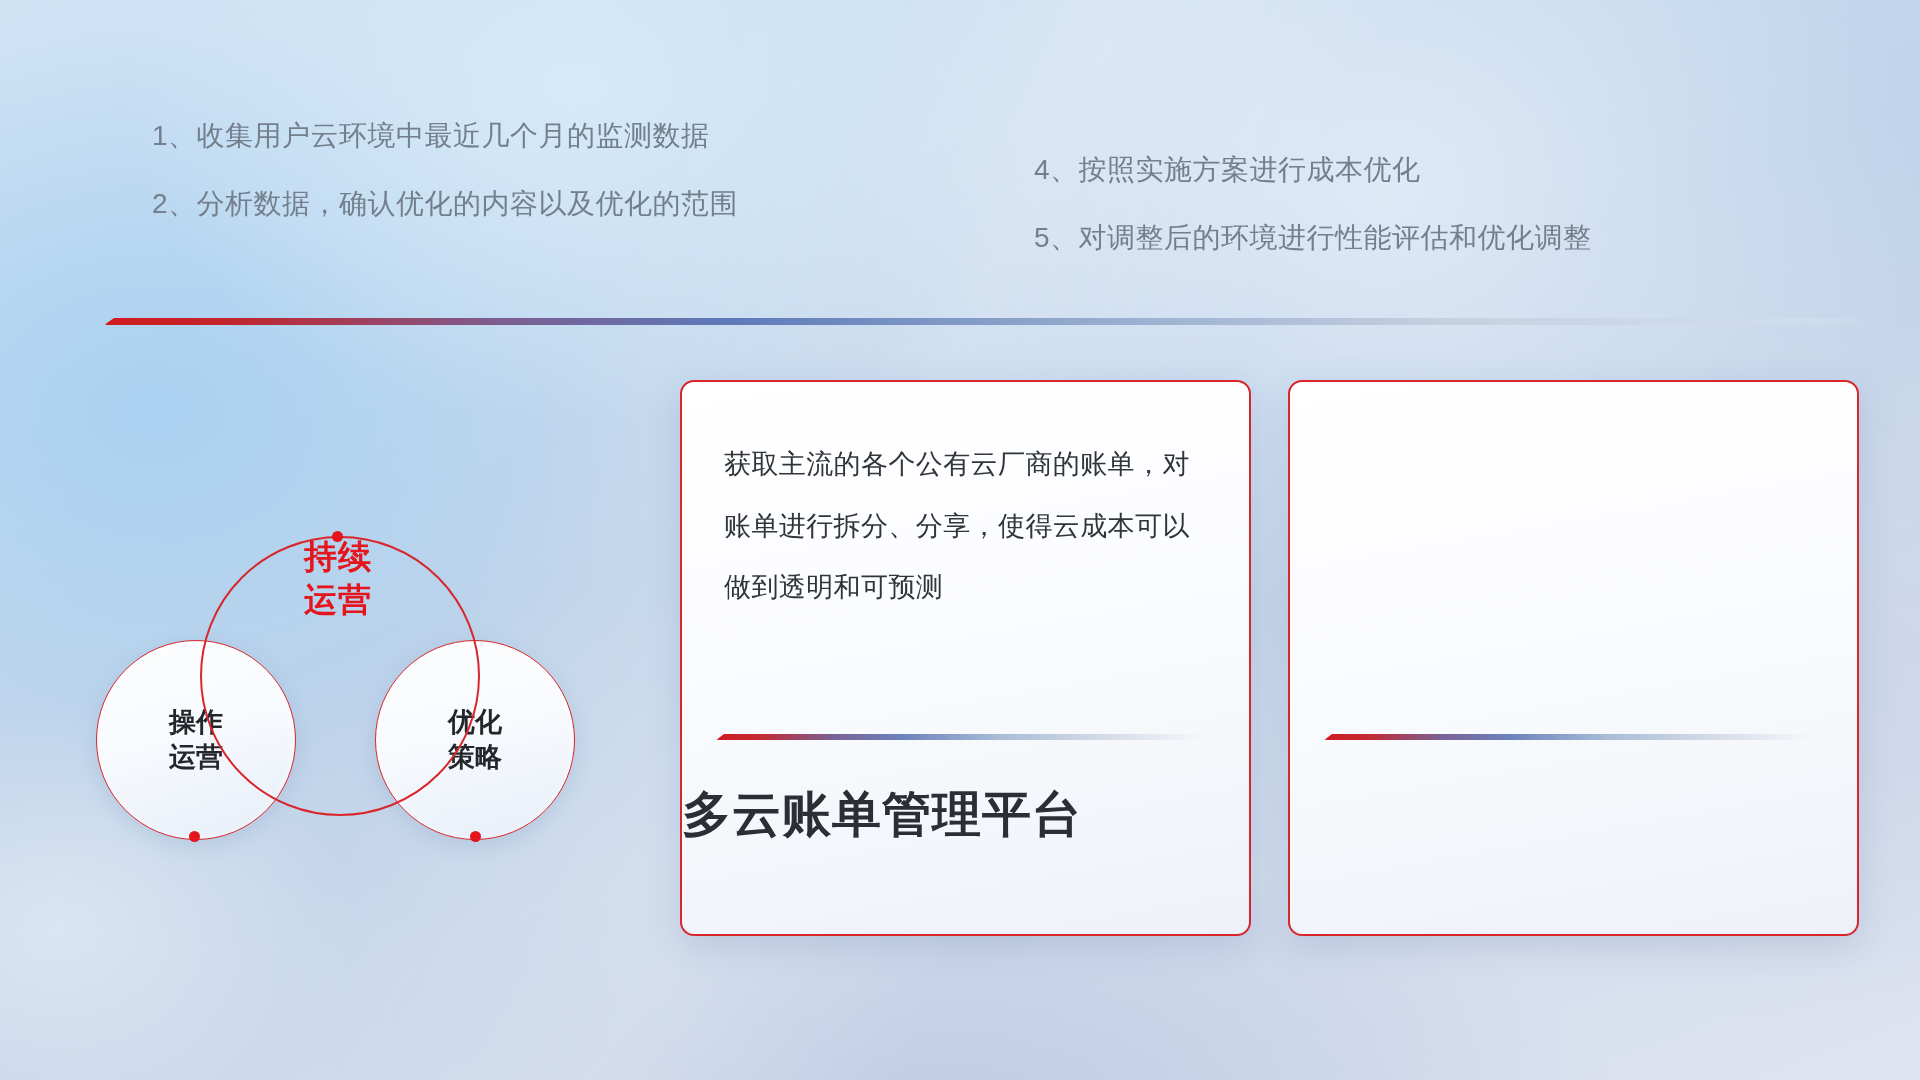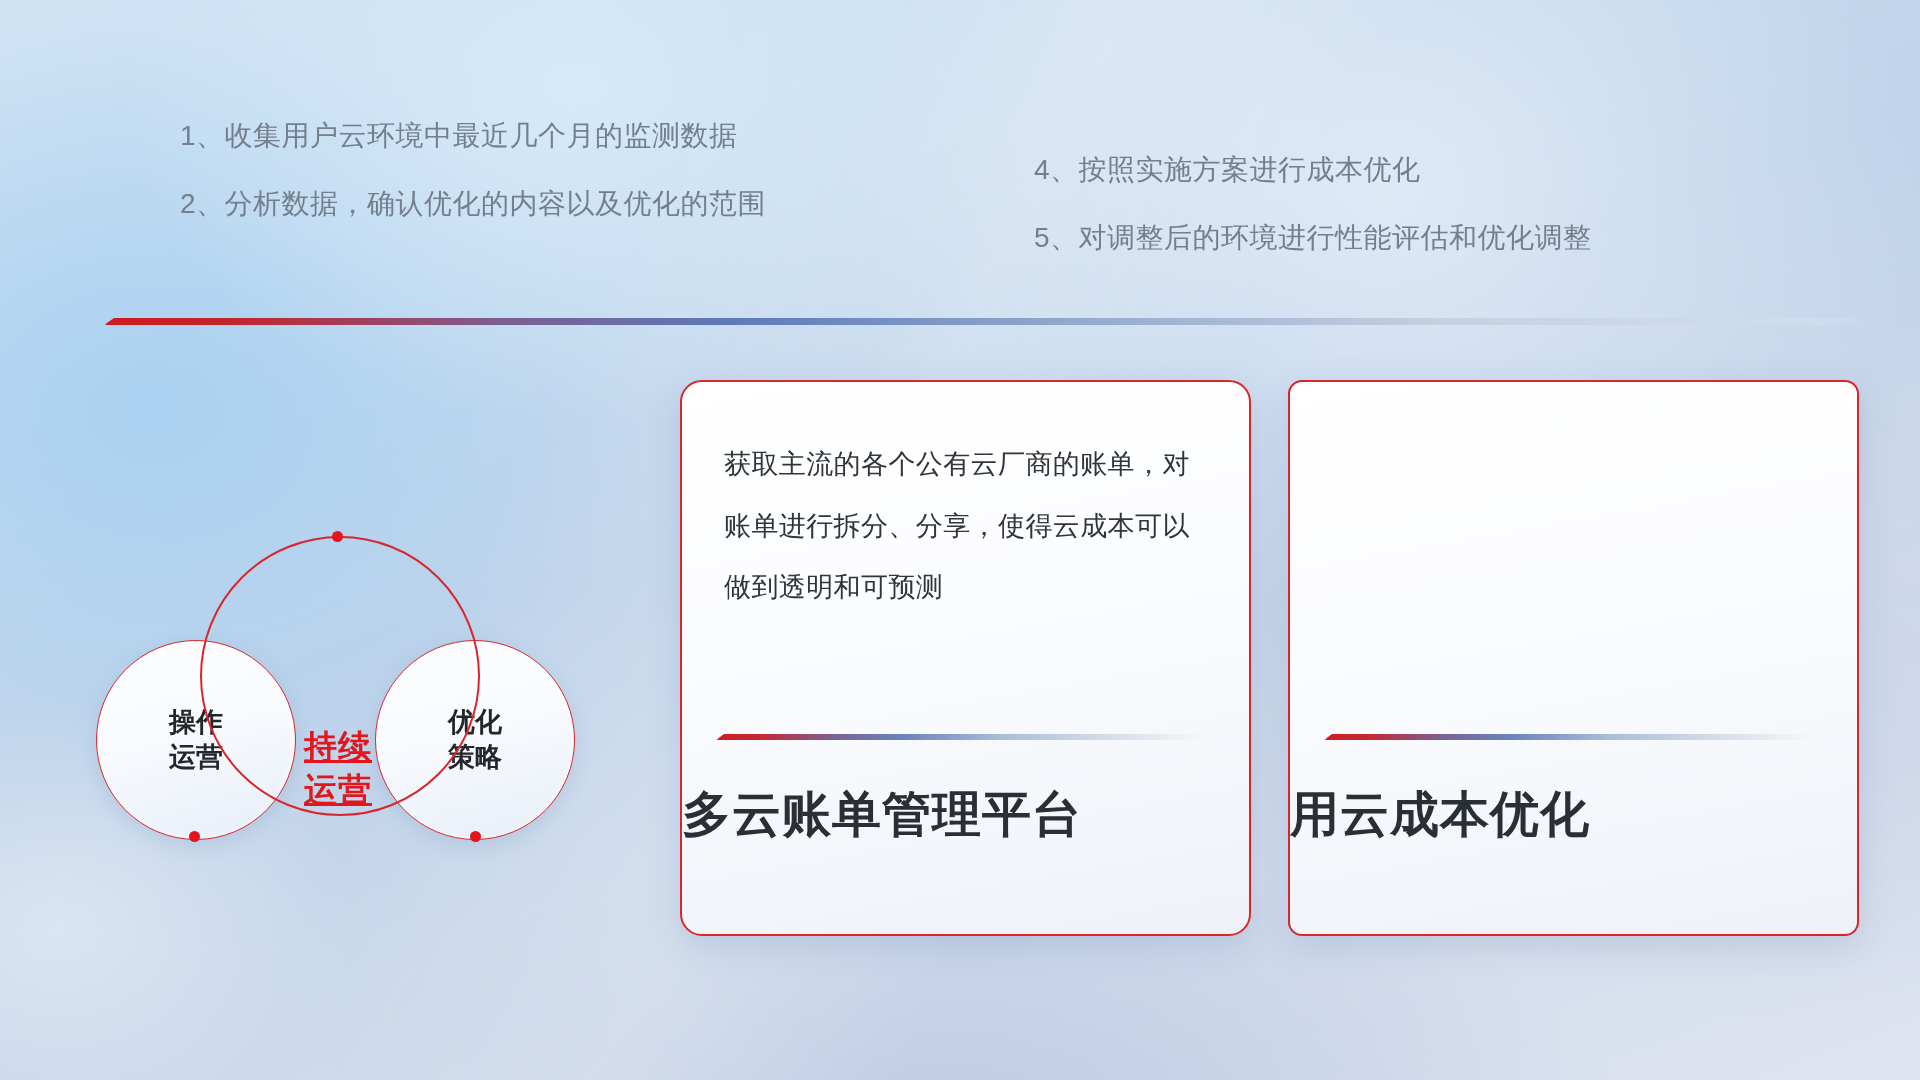--- a/index.html
+++ b/index.html
@@ -34,21 +34,21 @@
     background:radial-gradient(ellipse 430px 330px at 3% 86%,rgba(222,232,244,.85) 0%,rgba(222,232,244,0) 70%);
   }
   .bg-sheen{
     background:linear-gradient(115deg,rgba(255,255,255,0) 30%,rgba(255,255,255,.22) 46%,rgba(255,255,255,0) 58%);
   }
 
   
   .steps{position:absolute;font-size:28px;color:#737f8c;letter-spacing:.5px;line-height:1;}
   .steps .row{white-space:nowrap;}
   #steps-left{left:152px;top:122px;}
-  #steps-left .row{margin-bottom:40px;margin-left:28px;}
+  #steps-left .row{margin-bottom:40px;}
   #steps-right{left:1034px;top:156px;}
   #steps-right .row{margin-bottom:40px;}
 
   
   #divider{
     position:absolute;left:104px;top:318px;width:1770px;height:7px;
     background:linear-gradient(90deg,#d01b1f 0%,#c3242b 7%,#7d5d8f 22%,#5d79b8 35%,#93aacd 55%,#c4cfe0 75%,rgba(226,232,241,.25) 97%,rgba(226,232,241,0) 100%);
     border-radius:4px;
     clip-path:polygon(10px 0,100% 0,100% 100%,0 100%);
   }
@@ -66,37 +66,37 @@
   .v-label{font-size:27px;font-weight:700;color:#23272c;line-height:1.30;}
   #v-top{left:140px;top:0px;width:198px;height:198px;}
   #v-left{left:0px;top:292px;width:198px;height:198px;}
   #v-right{left:279px;top:292px;width:198px;height:198px;}
   #v-center-ring{
     position:absolute;left:104px;top:188px;width:276px;height:276px;border-radius:50%;
     border:2.4px solid #d8272c;background:transparent;
   }
   #v-center-label{
     position:absolute;left:104px;top:188px;width:276px;height:276px;
-    display:flex;align-items:flex-end;justify-content:center;text-align:center;
-    font-size:33px;font-weight:700;color:#e4151c;line-height:1.30;letter-spacing:1px;text-decoration:underline;
+    display:flex;align-items:flex-start;justify-content:center;text-align:center;
+    font-size:33px;font-weight:700;color:#e4151c;line-height:1.30;letter-spacing:1px;
   }
   .v-dot{position:absolute;width:11px;height:11px;border-radius:50%;background:#e4151c;}
   #dot-top{left:236px;top:183px;}
   #dot-left{left:93px;top:483px;}
   #dot-right{left:374px;top:483px;}
 
   
   .card{
     position:absolute;top:380px;width:567px;height:552px;
     border:2px solid #d8272c;border-radius:14px;
     background:linear-gradient(170deg,#ffffff 0%,#fbfcfe 42%,#eef2f8 100%);
     box-shadow:0 10px 34px rgba(90,115,155,.20);
     overflow:hidden;
   }
-  #card-left{left:680px;border-radius:22px;}
+  #card-left{left:680px;}
   #card-right{left:1288px;}
   .card-body{
     position:absolute;left:42px;top:52px;right:34px;
     font-size:27px;color:#30353b;line-height:2.28;
     letter-spacing:.4px;
   }
   .card-rule{
     position:absolute;left:34px;top:352px;width:490px;height:6px;
     background:linear-gradient(90deg,#d01b1f 0%,#c32a33 9%,#7a6196 24%,#6b83bb 38%,#a9bcd8 58%,#d2dae6 78%,rgba(232,237,244,.2) 98%,rgba(232,237,244,0) 100%);
     border-radius:3px;
@@ -163,14 +163,13 @@
 </div>
 
 <div class="card" id="card-left">
   <div class="card-body">获取主流的各个公有云厂商的账单，对账单进行拆分、分享，使得云成本可以做到透明和可预测</div>
   <div class="card-rule"></div>
   <div class="card-title">多云账单管理平台</div>
 </div>
 
 <div class="card" id="card-right">
   <div class="card-rule"></div>
-  <div class="card-title">用云成本优化</div>
 </div>
 
 </body></html>

